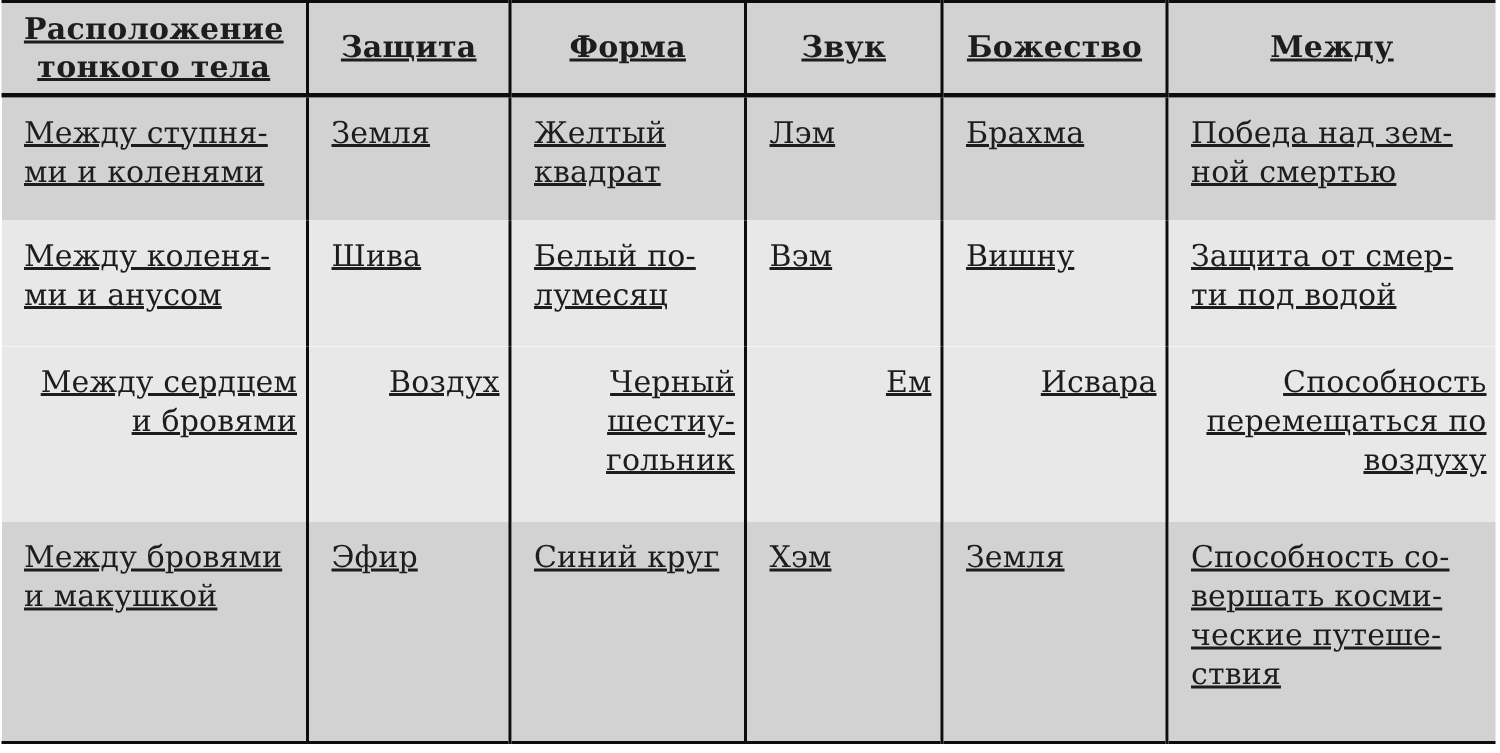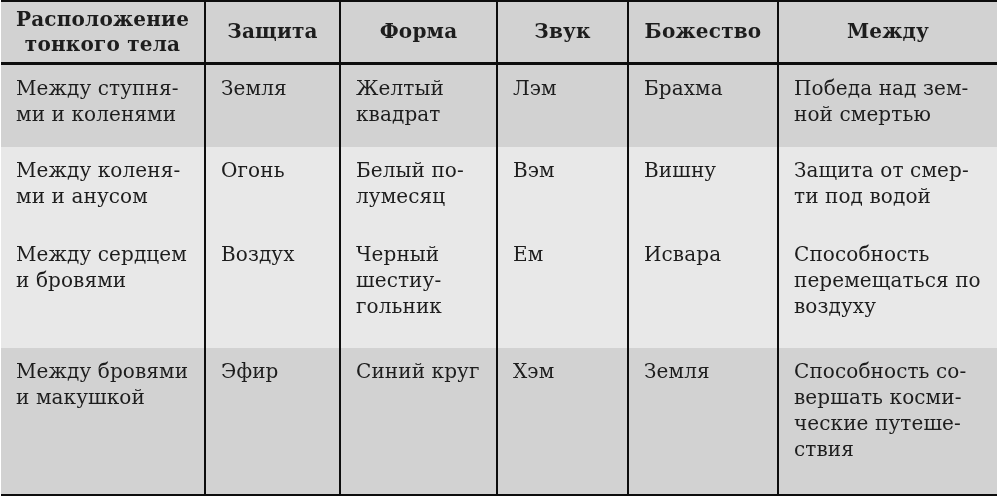--- a/index.html
+++ b/index.html
@@ -20,20 +20,21 @@
   table.chakra {
     position: absolute;
     top: 0;
     left: 1px;
     width: 996px;
     height: 496px;
     border-collapse: collapse;
     table-layout: fixed;
     border-top: 2px solid var(--border, #0d0d0d);
     border-bottom: 2px solid var(--border, #0d0d0d);
+    text-decoration: underline;
   }
   thead th {
     background: var(--header_bg, #d2d2d2);
     font-weight: bold;
     font-size: 20px;
     line-height: 25px;
     text-align: center;
     vertical-align: middle;
     white-space: pre-line;
     border-bottom: 3px solid var(--border, #0d0d0d);
@@ -51,21 +52,21 @@
   }
   th + th, td + td {
     border-left: 2px solid var(--border, #0d0d0d);
   }
   tr.row-dark td { background: var(--row_dark_bg, #d2d2d2); }
   tr.row-light td { background: var(--row_light_bg, #e8e8e8); }
   tr.hr-head { height: 62px; }
   tr.hr-1 { height: 66px; }
   tr.hr-2 { height: 66px; }
   tr.hr-3 { height: 90px; }
-  tr.hr-4 { height: 92px; }
+  tr.hr-4 { height: 92px; text-align: right; }
   tr.hr-5 { height: 115px; margin-top: 36px; }
 </style>
 </head>
 <body>
 
 <div class="page">
   <table class="chakra">
     <colgroup>
       <col style="width:204px">
       <col style="width:135px">
@@ -93,21 +94,21 @@
         <td>Желтый
 квадрат</td>
         <td>Лэм</td>
         <td>Брахма</td>
         <td>Победа над зем-
 ной смертью</td>
       </tr>
       <tr class="hr-2 row-light">
         <td>Между коленя-
 ми и анусом</td>
-        <td>Огонь</td>
+        <td>Шива</td>
         <td>Белый по-
 лумесяц</td>
         <td>Вэм</td>
         <td>Вишну</td>
         <td>Защита от смер-
 ти под водой</td>
       </tr>
       <tr class="hr-4 row-light">
         <td>Между сердцем
 и бровями</td>

